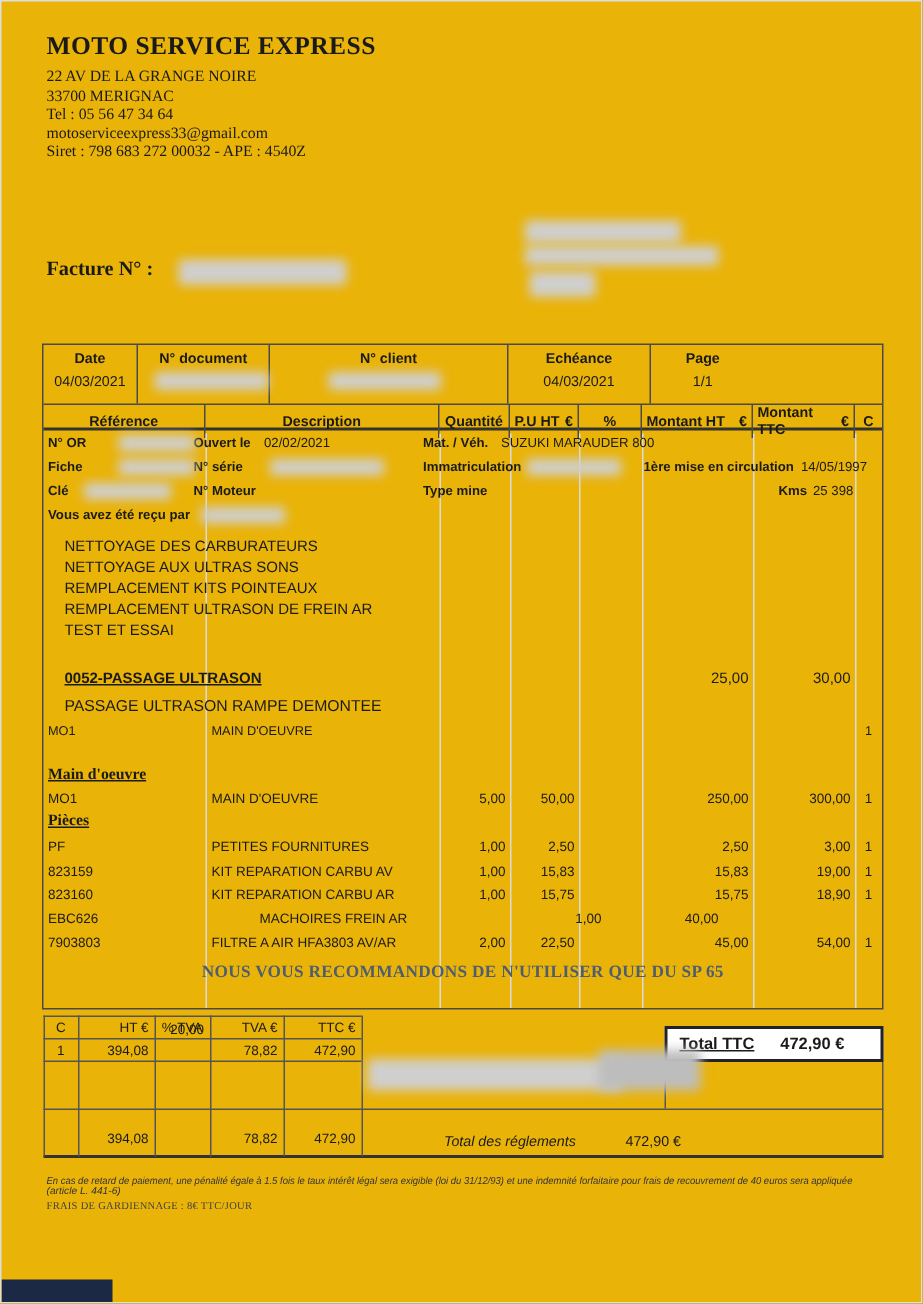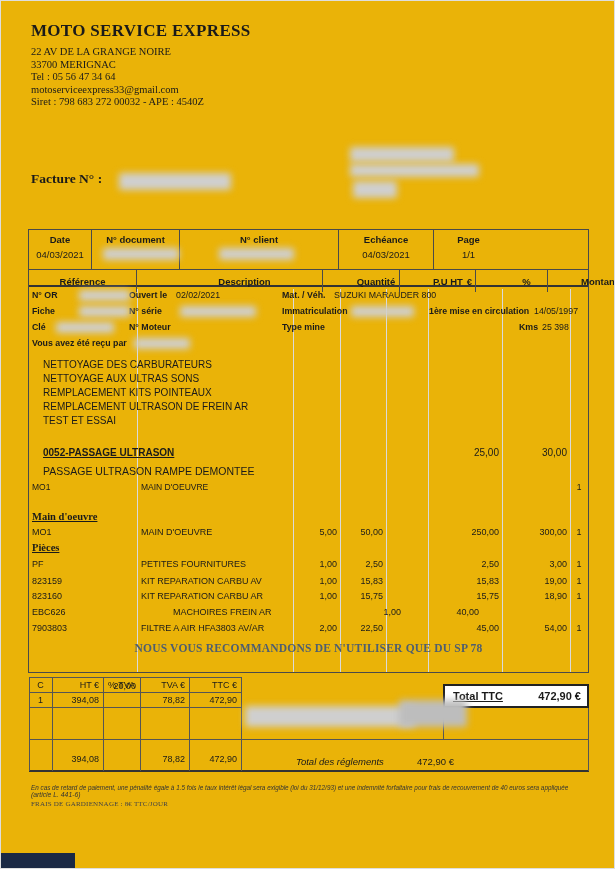--- a/index.html
+++ b/index.html
@@ -27,21 +27,21 @@
             border:1px solid #4a4a4a; }
   .band1 { position:absolute; top:0; left:0; width:559px; height:40px; display:grid;
            grid-template-columns:63px 88px 159px 95px 69px 85px; border-bottom:1px solid #4a4a4a; }
   .band1 .cell { border-right:1px solid #4a4a4a; text-align:center; }
   .band1 .cell:last-child { border-right:none; }
   .band1 .lbl { display:block; font-weight:bold; font-size:9.5px; margin-top:4px; }
   .band1 .val { display:block; font-size:9.5px; margin-top:4px; }
 
   .band2 { position:absolute; top:40px; left:0; width:559px; height:17px; display:grid;
            grid-template-columns:108px 156px 47px 46px 42px 74px 68px 18px;
-           border-bottom:2px solid #333; font-weight:bold; font-size:9.5px;gap:30px; }
+           border-bottom:2px solid #333; font-weight:bold; font-size:9.5px; }
   .band2 .cell { border-right:1px solid #4a4a4a; display:flex; align-items:center;
                  justify-content:center; }
   .band2 .cell:last-child { border-right:none; }
   .band2 .cell.sp { justify-content:space-between; padding:0 3px; }
 
   .tbody { position:absolute; top:59px; left:0; width:559px; height:383px; font-size:9px; }
   .vline { position:absolute; top:0; bottom:0; width:1px; background:#dadada; }
 
   .vrow span { position:absolute; font-size:8.8px; white-space:nowrap; }
   .vlbl { font-weight:bold; }
@@ -68,21 +68,21 @@
 
   
   .totals { position:absolute; left:27px; top:676px; width:561px; height:95px; font-size:9px; }
   .tl { position:absolute; background:#555; }
   .tl.h { height:1px; }
   .tl.v { width:1px; }
   .tnum { position:absolute; text-align:right; white-space:nowrap; }
   .tcen { position:absolute; text-align:center; white-space:nowrap; }
   .ttc-box { position:absolute; left:415px; top:7px; width:146px; height:24px;
              border:2px solid #222; display:flex; align-items:center;
-             justify-content:space-between; padding:0 6px 0 8px; background:#fff; }
+             justify-content:space-between; padding:0 24px 0 8px; background:#fff; }
   .ttc-box .lab { font-weight:bold; font-size:11px; text-decoration:underline; }
   .ttc-box .val { font-weight:bold; font-size:11px; }
   .reglements { position:absolute; top:79px; font-style:italic; font-size:9.5px; }
 
   
   .footer { position:absolute; left:30px; top:783px; width:558px; color:#333; }
   .f1 { font-size:6.8px; font-style:italic; white-space:nowrap;
         transform:scaleX(.93); transform-origin:left; }
   .f2 { font-size:6.8px; font-style:italic; }
   .f3 { font-size:7px; font-family:"Liberation Serif", serif; letter-spacing:.2px;
@@ -276,21 +276,21 @@
         <span class="c-ref">7903803</span>
         <span class="c-desc">FILTRE A AIR HFA3803 AV/AR</span>
         <span class="num">2,00</span>
         <span class="num">22,50</span>
         <span></span>
         <span class="num">45,00</span>
         <span class="num">54,00</span>
         <span class="c-c">1</span>
       </div>
 
-      <div class="reco" style="top:353px;">NOUS VOUS RECOMMANDONS DE N'UTILISER QUE DU SP 78</div>
+      <div class="reco" style="top:353px;">NOUS VOUS RECOMMANDONS DE N'UTILISER QUE DU SP 65</div>
     </div>
 
     <div class="redact" style="left:50px; top:60px; width:51px; height:11px;"></div>
     <div class="redact" style="left:50px; top:76px; width:51px; height:11px;"></div>
     <div class="redact" style="left:151px; top:76px; width:76px; height:11px;"></div>
     <div class="redact" style="left:322px; top:76px; width:63px; height:11px;"></div>
     <div class="redact" style="left:27px; top:92px; width:58px; height:11px;"></div>
     <div class="redact" style="left:105px; top:108px; width:56px; height:11px;"></div>
   </div>
 

